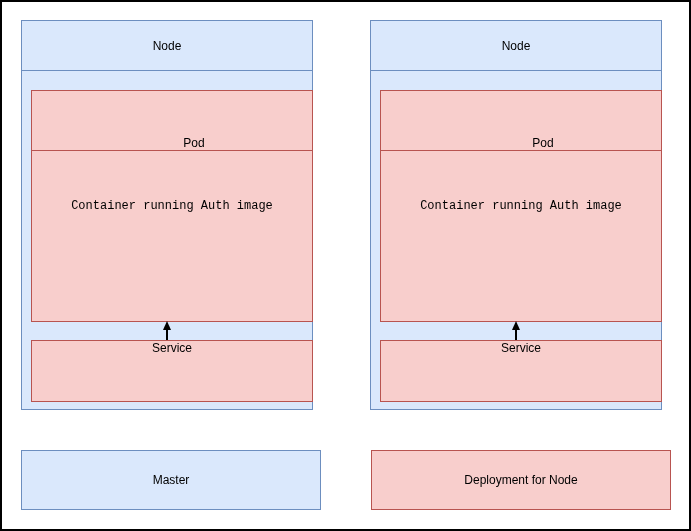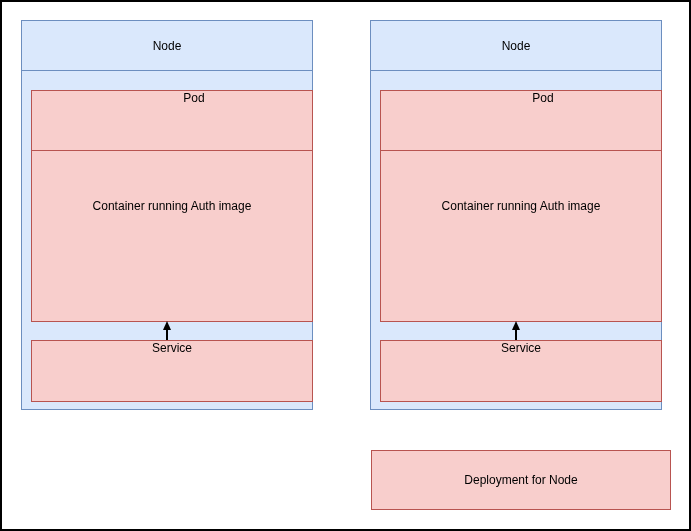--- a/index.html
+++ b/index.html
@@ -35,24 +35,24 @@
   
   .pod {
     position: absolute; left: 9px; top: 69px;
     width: 280px; height: 230px;
     background: var(--red-fill, #f8cecc);
     border: 1px solid var(--red-border, #b85450);
   }
   .pod-title {
     position: absolute; left: 0; right: 0; top: 0; height: 59px;
     border-bottom: 1px solid var(--red-border, #b85450);
-    display: flex; align-items: flex-start; justify-content: center; padding-left: 44px;
+    display: flex; align-items: flex-end; justify-content: center; padding-left: 44px;
   }
   .container-section {
-    position: absolute; left: 0; right: 0; top: 60px; bottom: 0;
+    position: absolute; left: 0; right: 0; top: 60px; bottom: 0; font-family: Liberation Mono, monospace;
   }
   .container-label {
     position: absolute; left: 0; right: 0; top: 48px;
     text-align: center;
   }
 
   
   .arrow {
     position: absolute; left: 50%; top: 300px; height: 20px; width: 0;
   }
@@ -131,17 +131,20 @@
     </div>
     <div class="arrow">
       <div class="arrow-head"></div>
       <div class="arrow-line"></div>
     </div>
     <div class="service">
       <span>Service</span>
     </div>
   </div>
 
+  <div class="abs bottom-box master">
+    <span>Master</span>
+  </div>
   <div class="abs bottom-box deployment">
     <span>Deployment for Node</span>
   </div>
 
 </div>
 
 </body></html>

